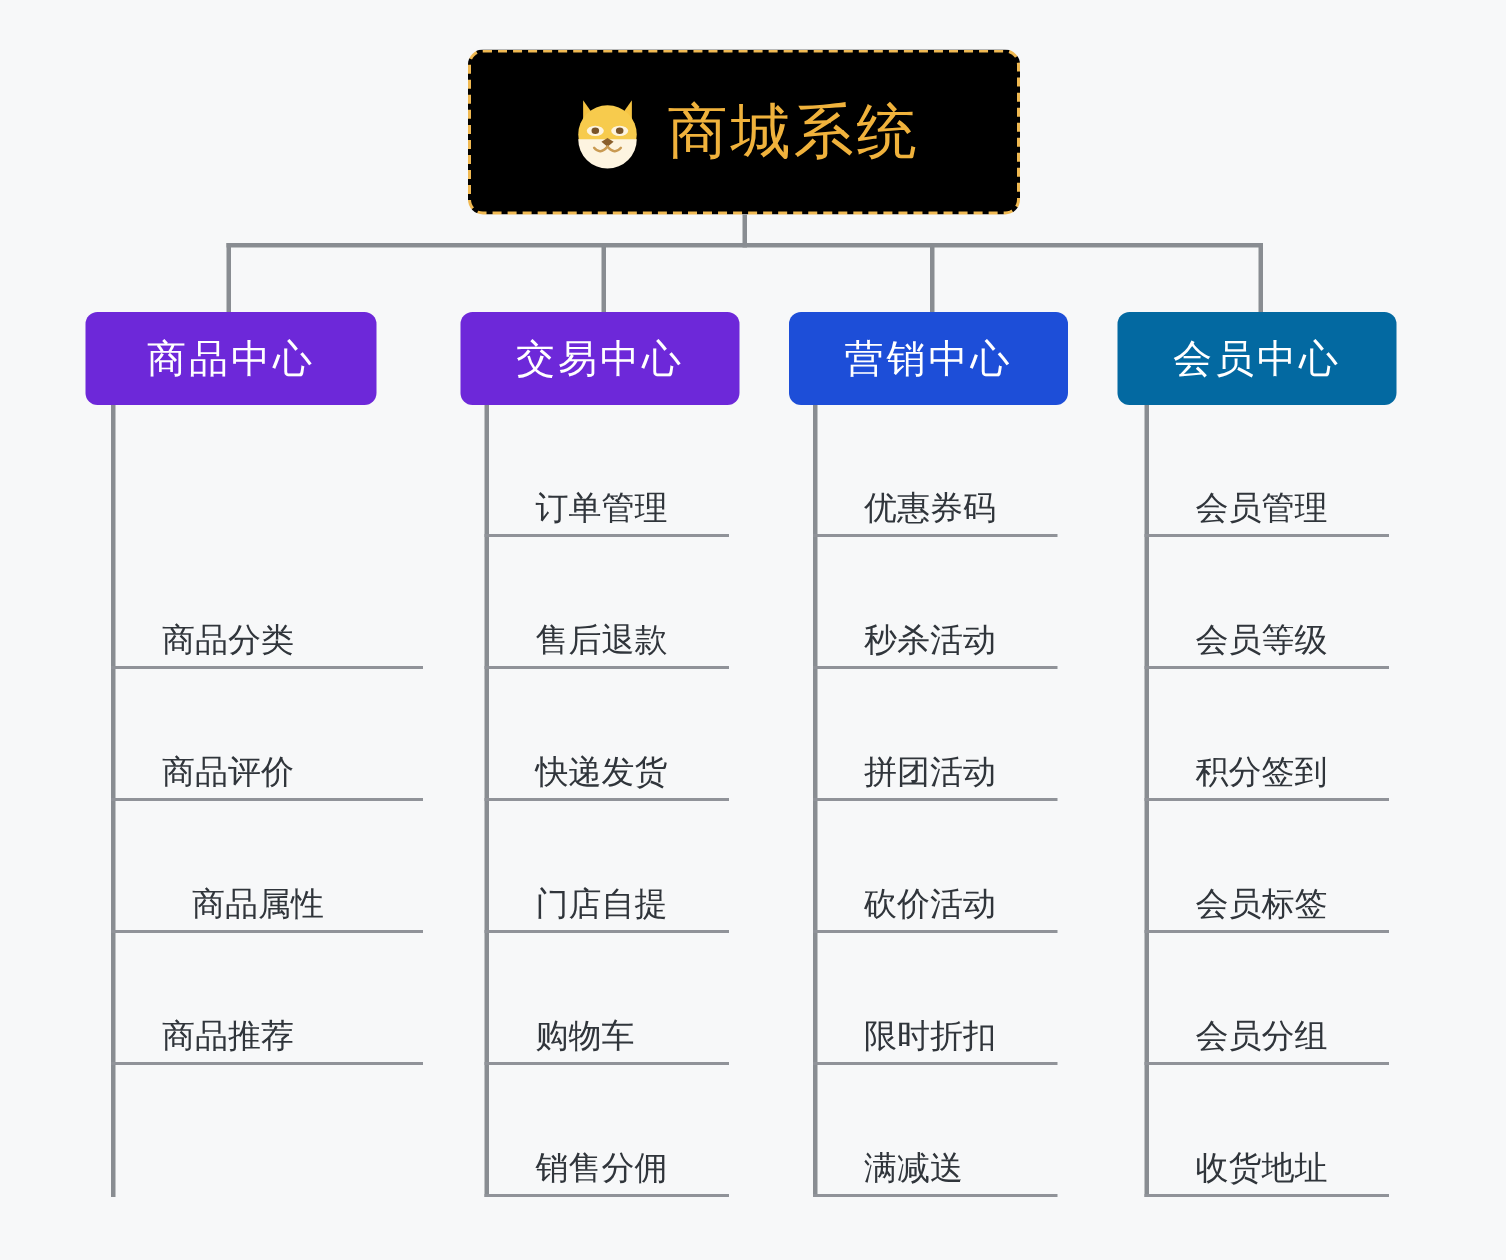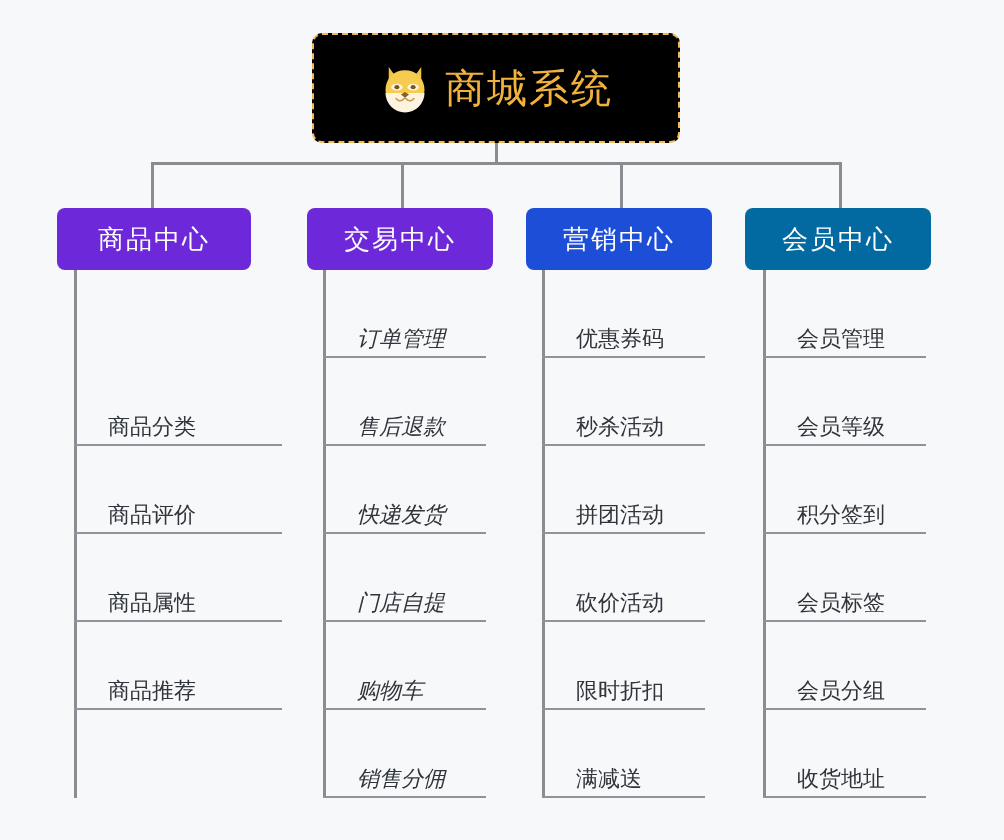--- a/index.html
+++ b/index.html
@@ -98,31 +98,31 @@
         <span class="cat-label">商品中心</span>
       </div>
       <div class="column" style="left: 74px; top: 270px; width: 212px; height: 528px;">
         <div class="spine" style="height: 528px;"></div>
         <div class="leaf" style="top: 88px; width: 208px;">
           <span class="leaf-label">商品分类</span>
         </div>
         <div class="leaf" style="top: 176px; width: 208px;">
           <span class="leaf-label">商品评价</span>
         </div>
-        <div class="leaf" style="top: 264px; width: 208px;">
+        <div class="leaf" style="top: 264px; width: 208px; padding-left: 20px;">
           <span class="leaf-label">商品属性</span>
         </div>
         <div class="leaf" style="top: 352px; width: 208px;">
           <span class="leaf-label">商品推荐</span>
         </div>
       </div>
       <div class="cat-box" style="left: 307px; width: 186px; background: #6d28d9;">
         <span class="cat-label">交易中心</span>
       </div>
-      <div class="column" style="left: 323px; top: 270px; width: 167px; height: 528px; font-style: italic;">
+      <div class="column" style="left: 323px; top: 270px; width: 167px; height: 528px;">
         <div class="spine" style="height: 528px;"></div>
         <div class="leaf" style="top: 0px; width: 163px;">
           <span class="leaf-label">订单管理</span>
         </div>
         <div class="leaf" style="top: 88px; width: 163px;">
           <span class="leaf-label">售后退款</span>
         </div>
         <div class="leaf" style="top: 176px; width: 163px;">
           <span class="leaf-label">快递发货</span>
         </div>

